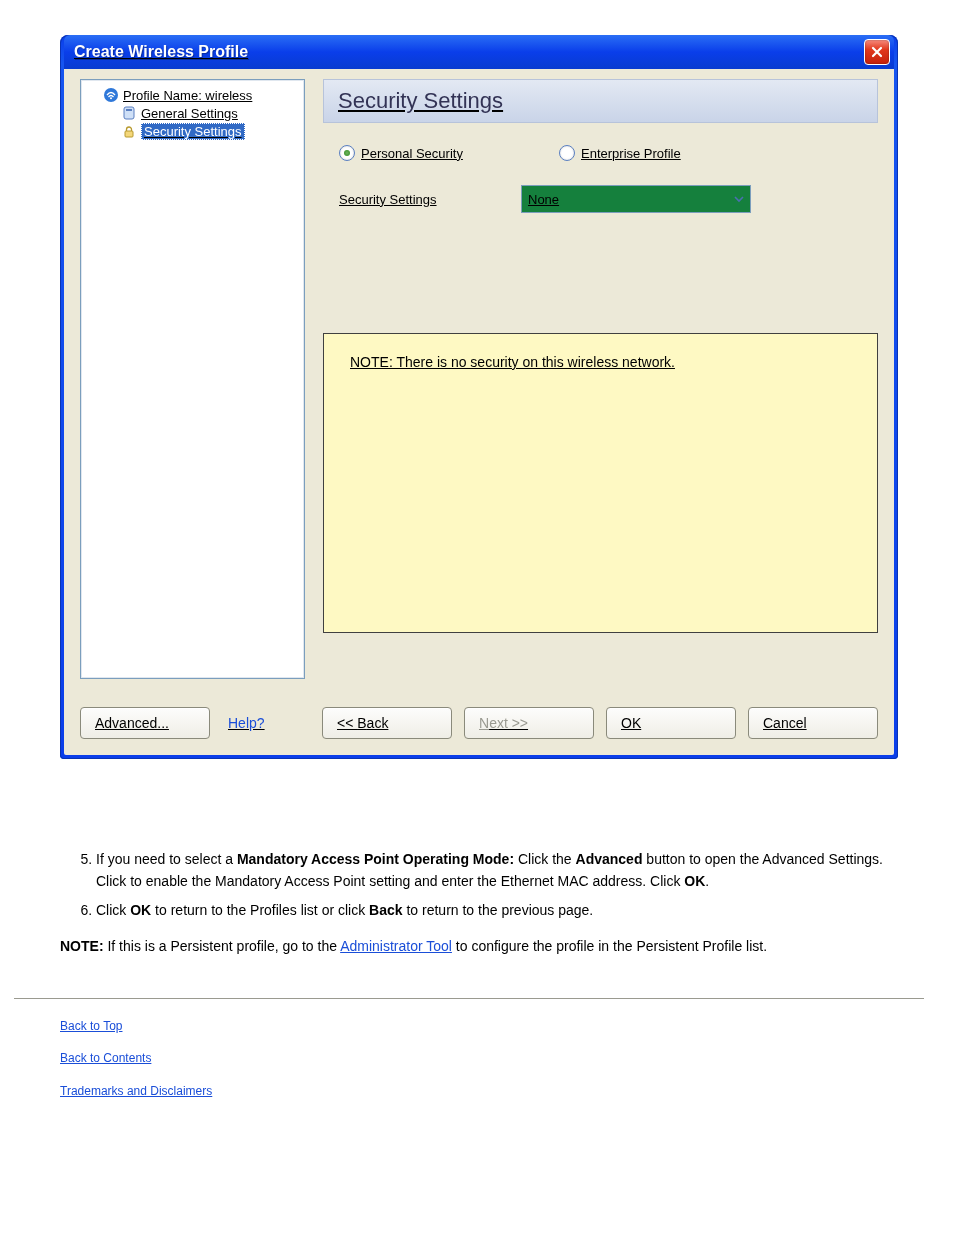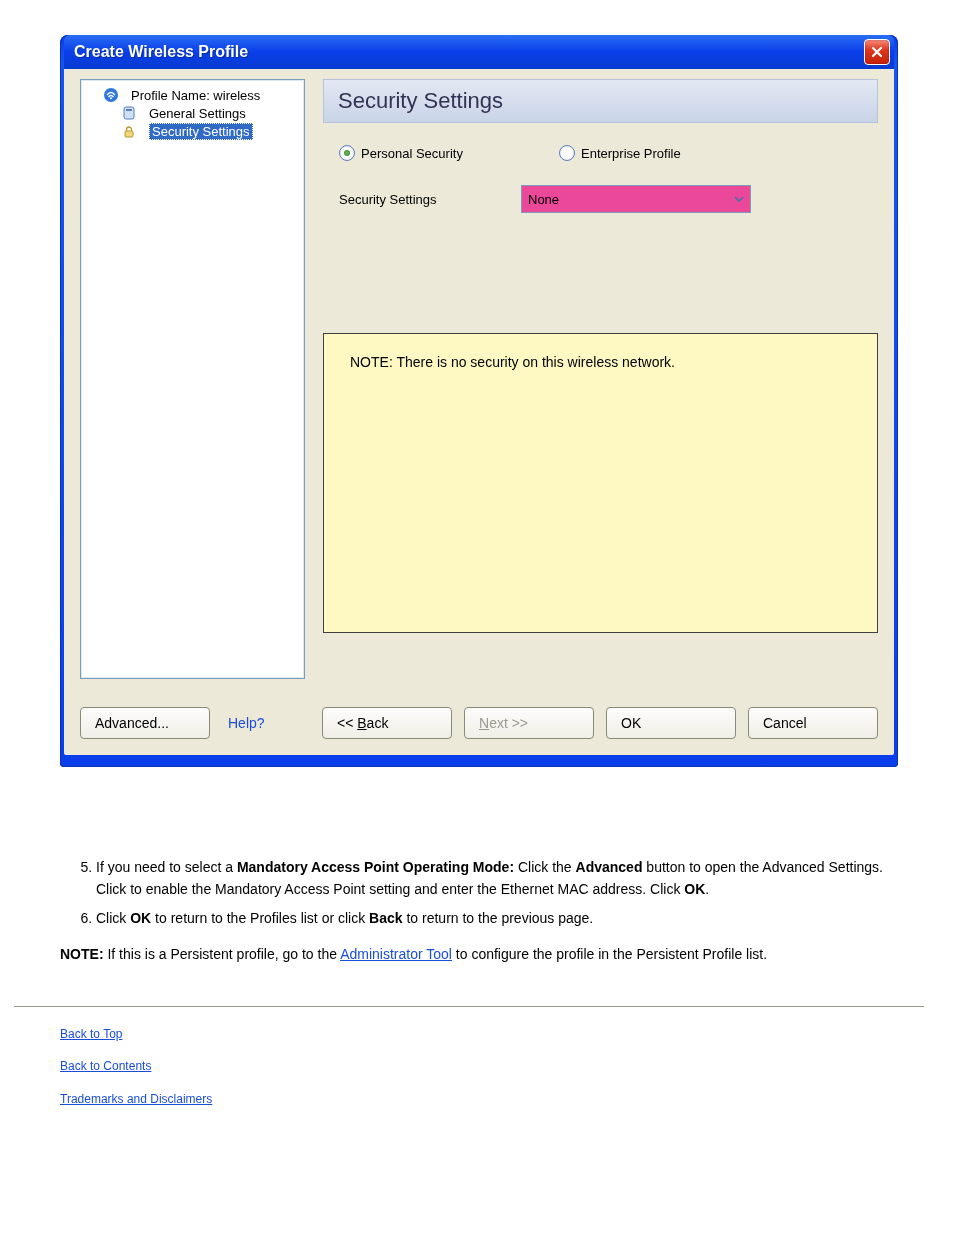--- a/index.html
+++ b/index.html
@@ -13,22 +13,23 @@
     width: 954px;
     height: 1235px;
     position: relative;
     padding: 35px 60px 0 60px;
     box-sizing: border-box;
   }
   .window {
     width: 830px;
     background: linear-gradient(to bottom, #0a3eea 0%, #1655f0 4%, #0a3eea 100%);
     border-radius: 8px 8px 4px 4px;
-    padding: 0 4px 12px 4px;
+    padding: 0 4px 4px 4px;
     box-shadow: 0 0 0 1px #0833b4 inset;
+    text-decoration: underline;
   }
   .titlebar {
     height: 34px;
     display: flex;
     align-items: center;
     justify-content: space-between;
     padding: 0 4px 0 10px;
     background: linear-gradient(to bottom,#2a6ef5 0%,#0a3eea 50%,#083bd0 100%);
     border-radius: 6px 6px 0 0;
   }
@@ -57,21 +58,21 @@
   .top-row { display: flex; gap: 18px; }
   .tree-panel {
     width: 225px;
     height: 600px;
     background: #fff;
     border: 1px solid #7b9ebd;
     box-shadow: 0 0 0 1px #e0e7ef inset;
     padding: 6px 4px;
     box-sizing: border-box;
   }
-  .tree-row { display: flex; align-items: center; gap: 12px; padding: 1px 0; white-space: nowrap; }
+  .tree-row { display: flex; align-items: center; gap: 4px; padding: 1px 0; white-space: nowrap; }
   .indent1 { padding-left: 18px; }
   .indent2 { padding-left: 36px; }
   .tree-icon { width: 16px; height: 16px; display:flex; align-items:center; justify-content:center; }
   .sel { background: #316ac5; color: #fff; padding: 0 2px; border:1px dotted #fff; }
   .main-panel { flex: 1; }
   .panel-title {
     background: linear-gradient(to bottom,#e3e9f3,#c9d4e8);
     border: 1px solid #b7c3da;
     padding: 8px 14px;
     font-size: 22px;
@@ -94,21 +95,21 @@
     background: radial-gradient(circle,#6fb25f,#2e8b1e);
   }
   .setting-row {
     display:flex; align-items:center; gap:22px;
     padding: 24px 16px 0 16px;
   }
   .setting-label { width: 160px; }
   .combo {
     width: 230px; height: 28px;
     border:1px solid #7b9ebd;
-    background:#ec4899;
+    background:#15803d;
     display:flex; align-items:center; justify-content:space-between;
     padding: 0 2px 0 6px;
     box-sizing:border-box;
   }
   .combo-arrow {
     width: 18px; height: 22px;
     display:flex; align-items:center; justify-content:center;
     color:#4a6fb0;
   }
   .note-panel {

